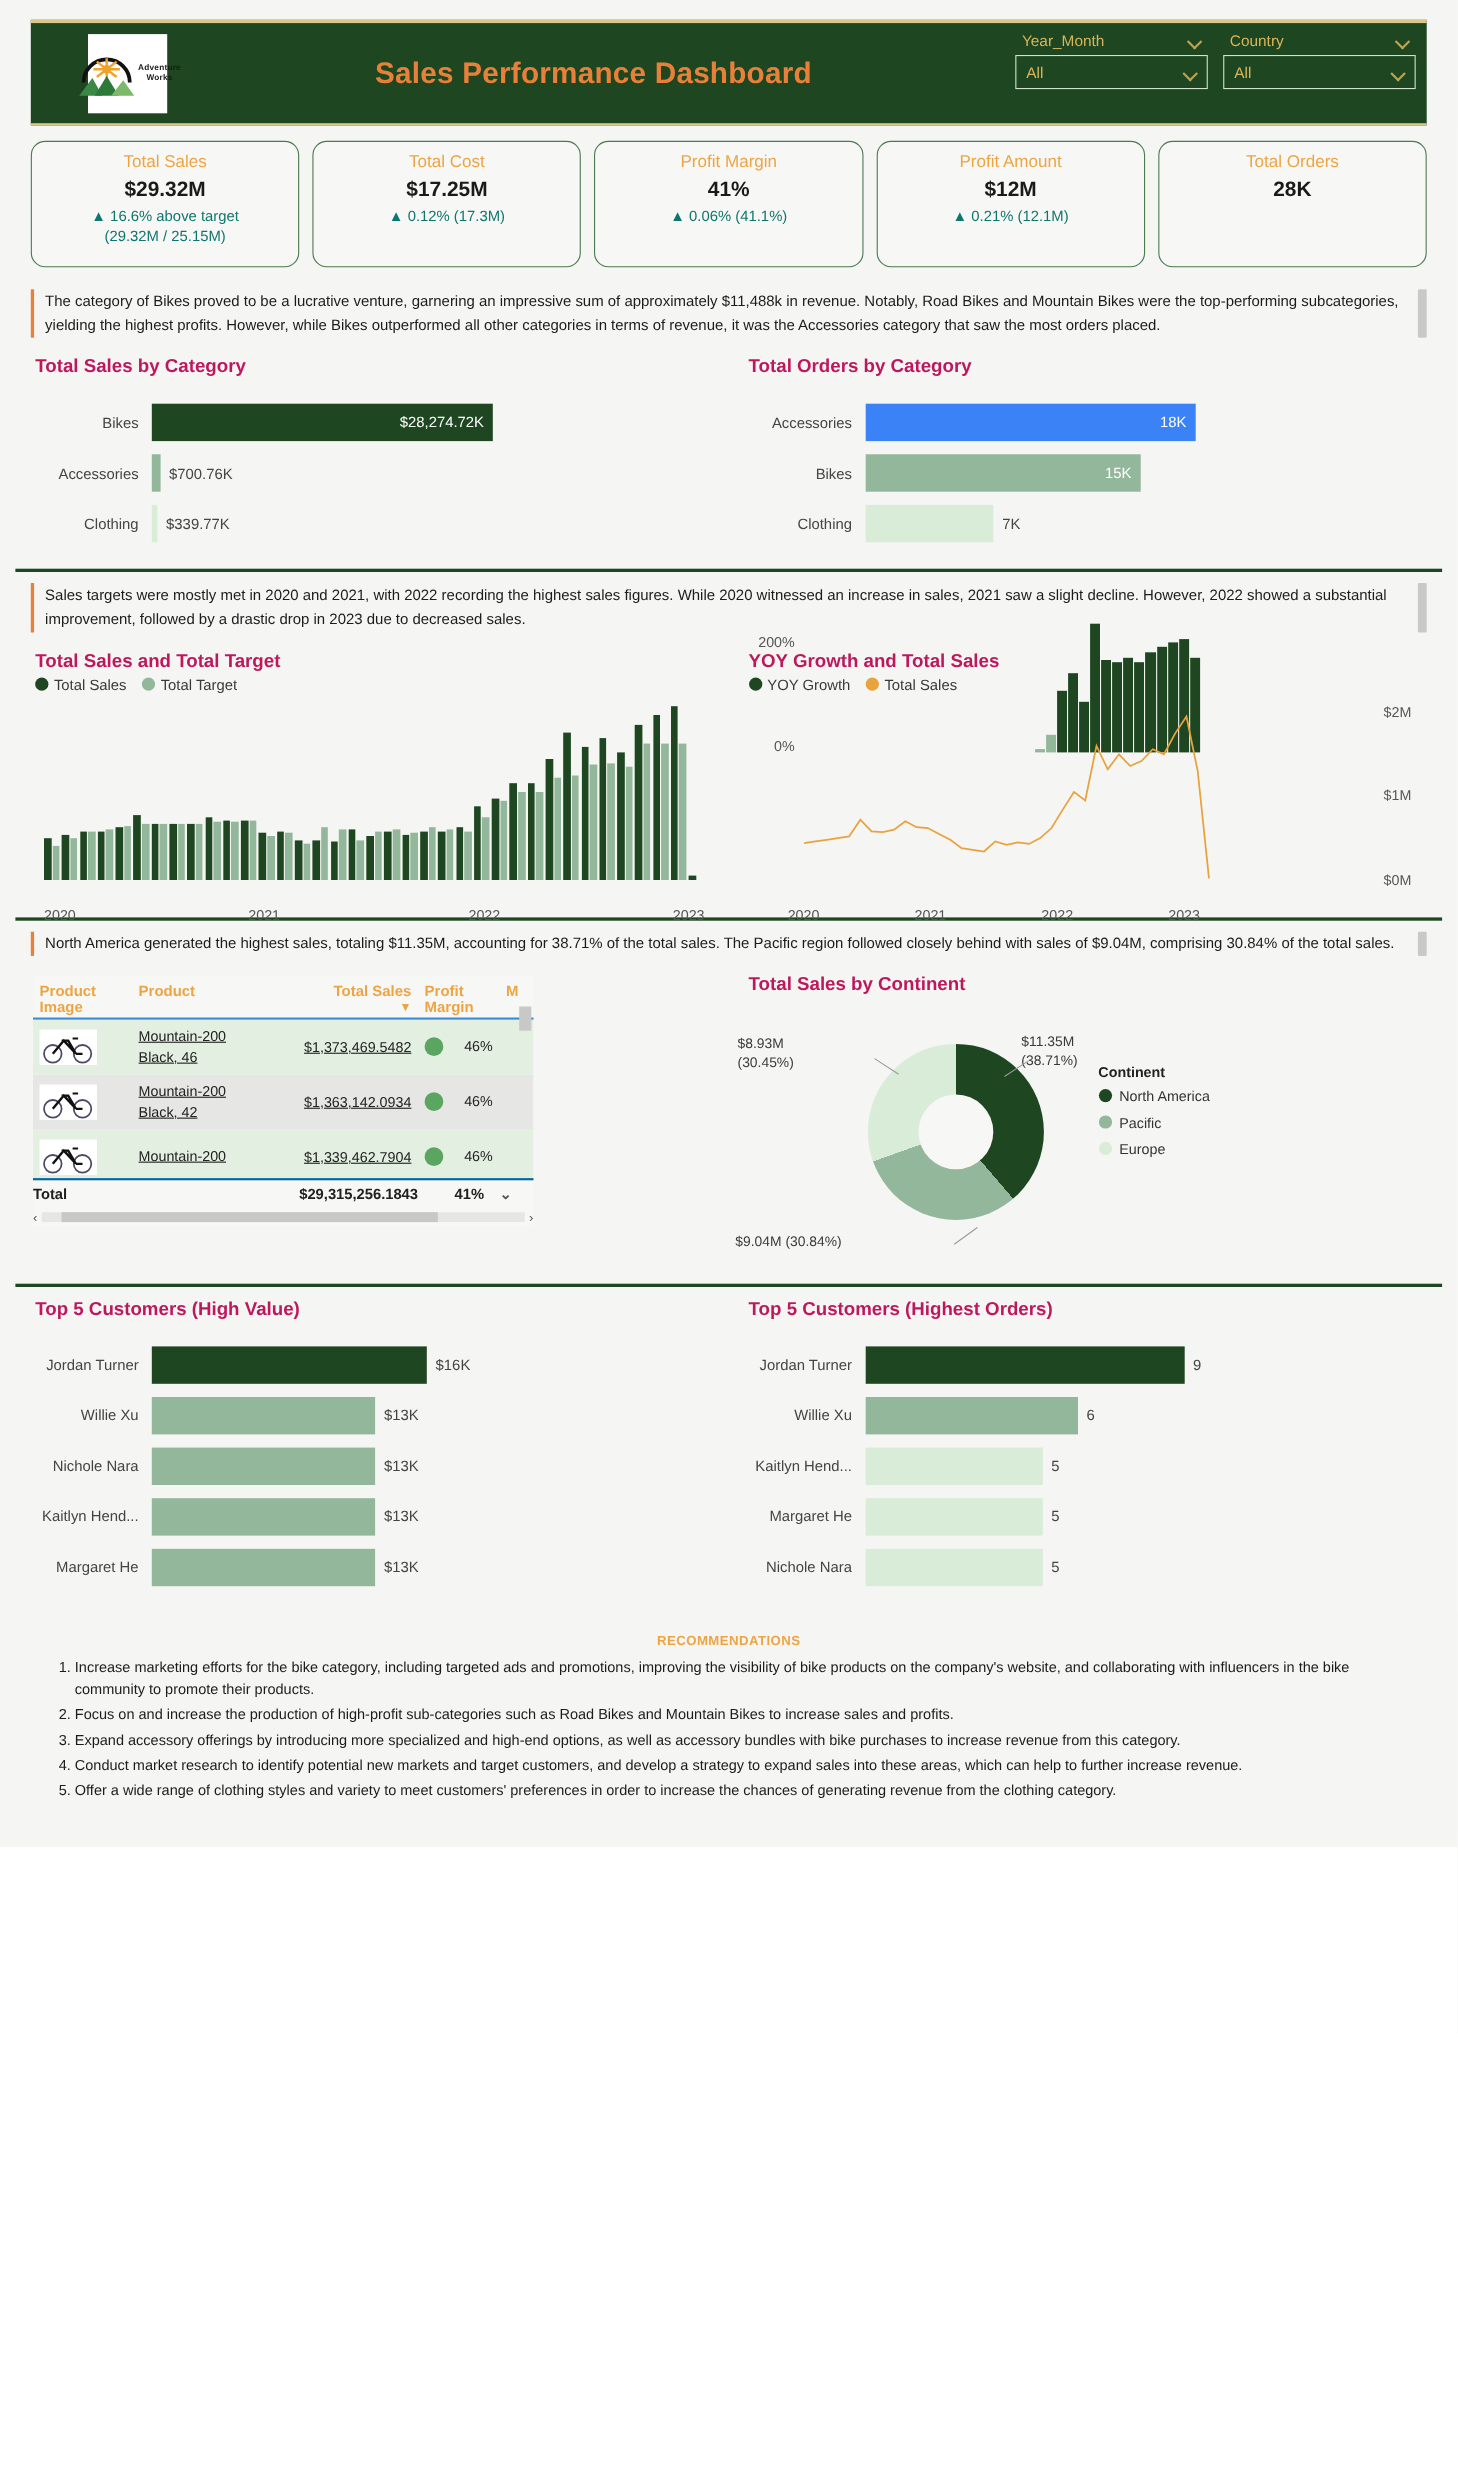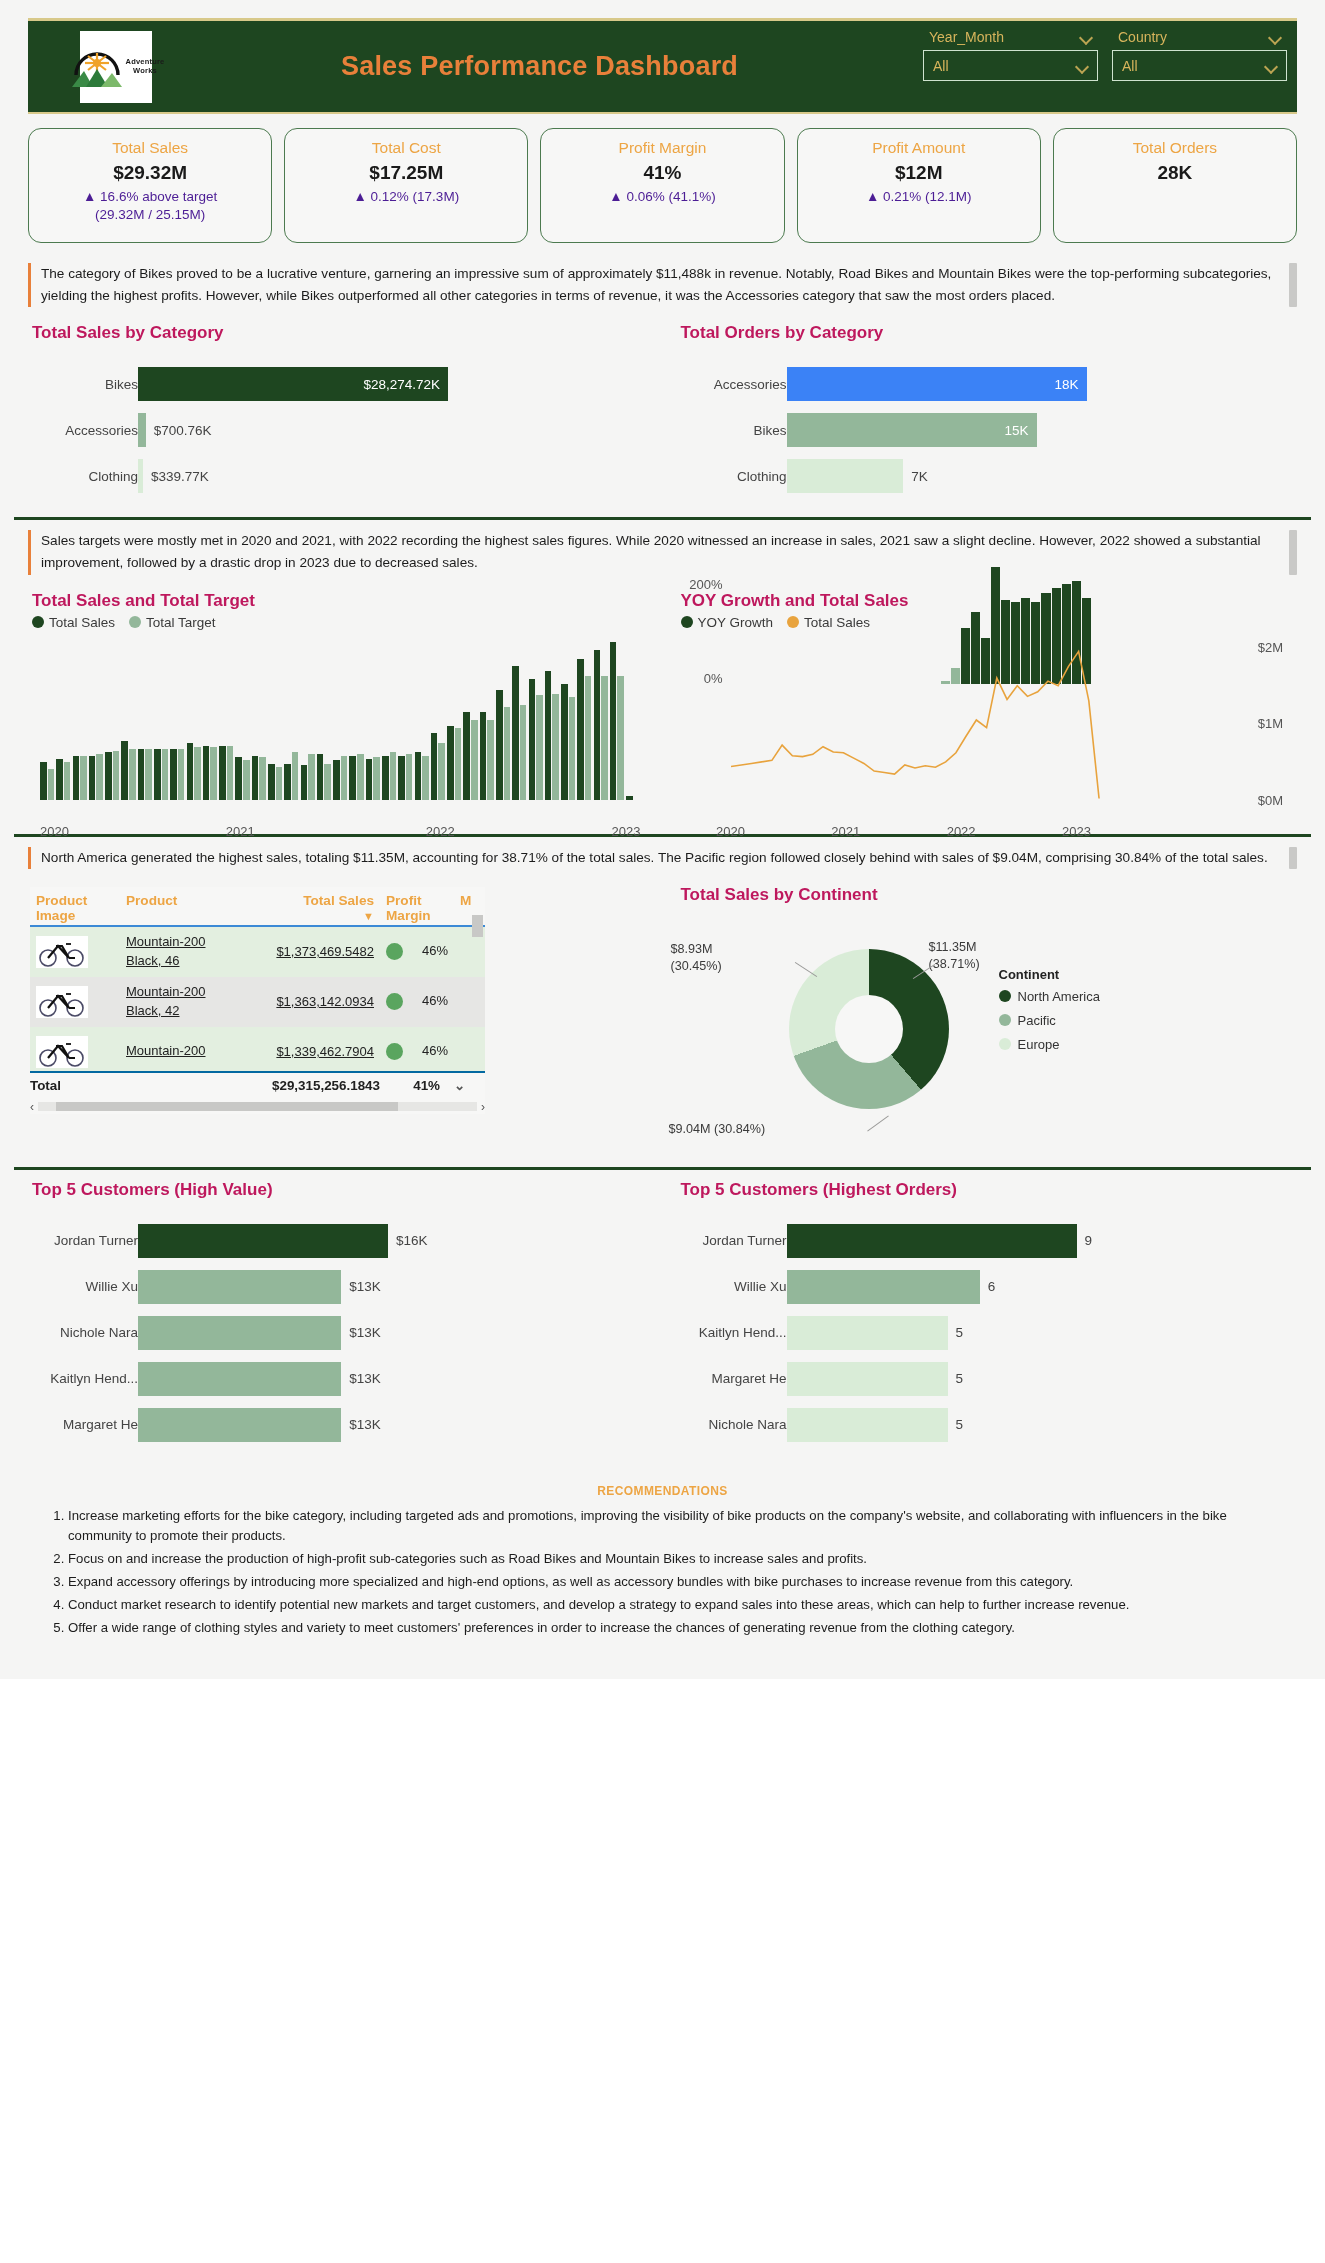--- a/index.html
+++ b/index.html
@@ -46,41 +46,41 @@
 
   
   .kpi-row { display:flex; gap:12px; padding: 14px 28px 10px 28px; }
   .kpi {
     flex:1; border:1px solid #4c7a4f; border-radius: 13px; background:#f7f7f6;
     text-align:center; padding: 10px 6px 12px 6px; min-height: 64px;
   }
   .kpi.tall { padding-bottom: 18px; }
   .kpi-title { color:#eda544; font-size:15.5px; margin-bottom: 5px; }
   .kpi-value { font-size:19px; font-weight:bold; color:#1a1a1a; margin-bottom: 4px; }
-  .kpi-sub { font-size:13.5px; color:#4c1d95; line-height:1.35; }
+  .kpi-sub { font-size:13.5px; color:#0f766e; line-height:1.35; }
 
   
   .panel { background:#f5f5f4; margin: 0 14px; border-bottom: 3px solid #1e4620; padding-bottom: 8px;}
   .panel.nb { border-bottom: none; }
   .insight {
     display:flex; align-items:stretch; margin: 10px 14px 6px 14px; background:#f5f5f4;
   }
   .insight .bar-left { width:3px; background:#e8803a; margin-right:10px; flex:none; }
   .insight .txt { font-size:13.6px; line-height:1.62; color:#1c1c1c; flex:1; padding-right: 10px;}
   .insight .scroll { width:8px; background:#c9c9c7; flex:none; border-radius:1px; }
 
   .sec-title { color:#be185d; font-size:17px; font-weight:bold; margin: 10px 0 4px 2px; }
 
   .two-col { display:flex; }
   .col { width: 50%; padding: 0 16px; }
 
   
   .hbars { padding: 14px 0 10px 0; }
   .hbar-row { display:flex; align-items:center; height: 46px; }
-  .hbar-row .lbl { width: 108px; text-align:right; font-size:13.5px; color:#444; }
+  .hbar-row .lbl { width: 108px; text-align:right; padding-right: 12px; font-size:13.5px; color:#444; }
   .hbar-track { flex:1; display:flex; align-items:center; }
   .hbar { height: 34px; position:relative; }
   .hbar .inlabel { position:absolute; right:8px; top:50%; transform:translateY(-50%); color:#fff; font-size:13.5px; white-space:nowrap;}
   .hbar-out { font-size:13.5px; color:#444; margin-left:8px; white-space:nowrap; }
 
   
   .legend { display:flex; gap:14px; align-items:center; margin: 4px 0 6px 2px; font-size:13.5px; color:#3a3a3a; }
   .legend .item { display:flex; align-items:center; gap:5px; }
   .dot { width:12px; height:12px; border-radius:50%; display:inline-block; }
 

